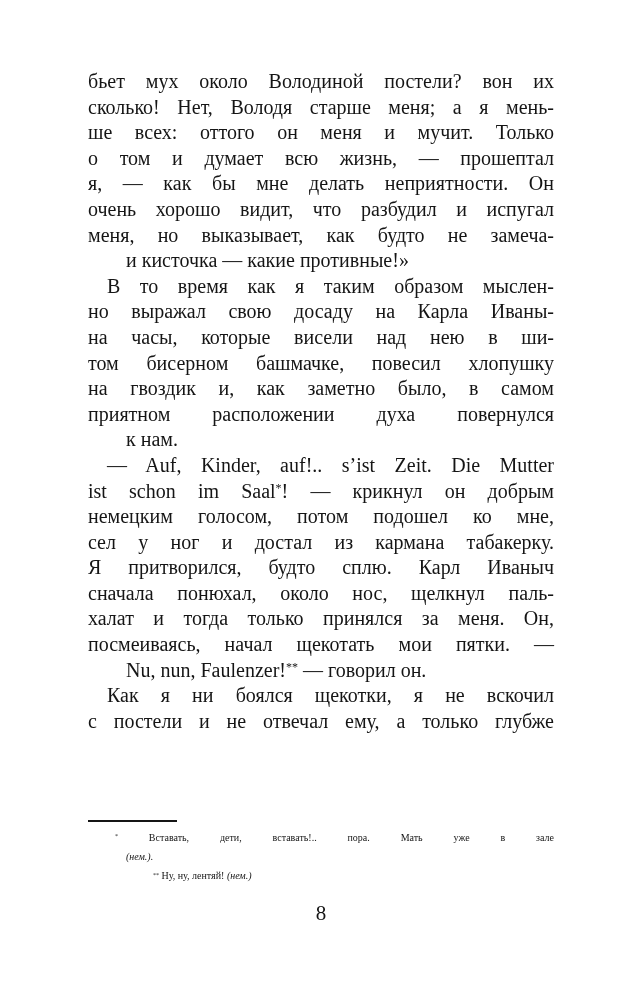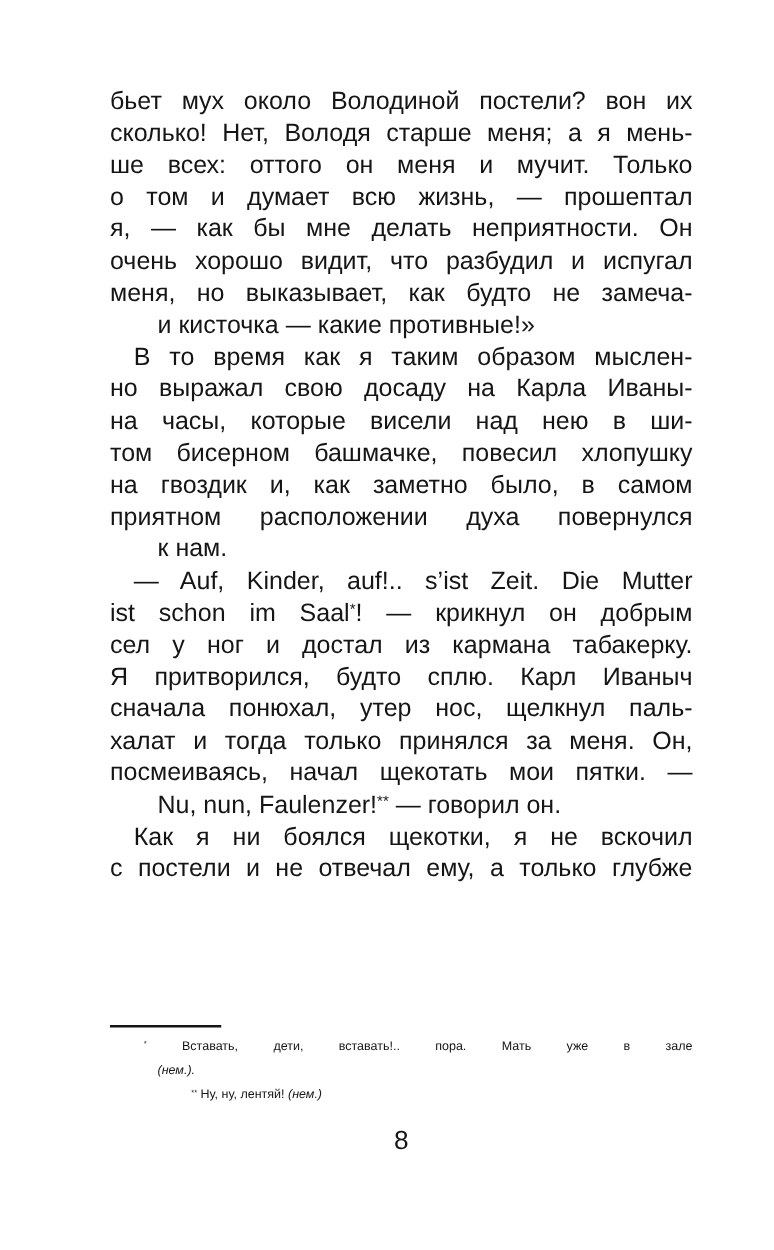--- a/index.html
+++ b/index.html
@@ -10,21 +10,21 @@
     margin: 0;
     padding: 0;
     background: var(--paper);
   }
   .page {
     position: relative;
     width: 619px;
     height: 1000px;
     background: var(--paper);
     color: var(--ink);
-    font-family: Liberation Sans, sans-serif;
+    font-family: Liberation Serif, serif;
     overflow: hidden;
   }
   .text-block {
     position: absolute;
     left: 88px;
     top: 69px;
     width: 466px;
     font-size: 20px;
     line-height: 25.6px;
   }
@@ -98,23 +98,24 @@
         <div class="line"><span>но выражал свою досаду на Карла Иваны-</span></div>
         <div class="line"><span>на часы, которые висели над нею в ши-</span></div>
         <div class="line"><span>том бисерном башмачке, повесил хлопушку</span></div>
         <div class="line"><span>на гвоздик и, как заметно было, в самом</span></div>
         <div class="line"><span>приятном расположении духа повернулся</span></div>
         <div class="line short"><span>к нам.</span></div>
       </div>
       <div class="para indent">
         <div class="line"><span>— Auf, Kinder, auf!.. s’ist Zeit. Die Mutter</span></div>
         <div class="line"><span>ist schon im Saal</span><sup>*</sup><span>! — крикнул он добрым</span></div>
+        <div class="line"><span>немецким голосом, потом подошел ко мне,</span></div>
         <div class="line"><span>сел у ног и достал из кармана табакерку.</span></div>
         <div class="line"><span>Я притворился, будто сплю. Карл Иваныч</span></div>
-        <div class="line"><span>сначала понюхал, утер нос, щелкнул паль-</span></div>
+        <div class="line"><span>сначала понюхал, около нос, щелкнул паль-</span></div>
         <div class="line"><span>халат и тогда только принялся за меня. Он,</span></div>
         <div class="line"><span>посмеиваясь, начал щекотать мои пятки. —</span></div>
         <div class="line short"><span>Nu, nun, Faulenzer!</span><sup>**</sup><span> — говорил он.</span></div>
       </div>
       <div class="para indent">
         <div class="line"><span>Как я ни боялся щекотки, я не вскочил</span></div>
         <div class="line"><span>с постели и не отвечал ему, а только глубже</span></div>
       </div>
     </main>
 

